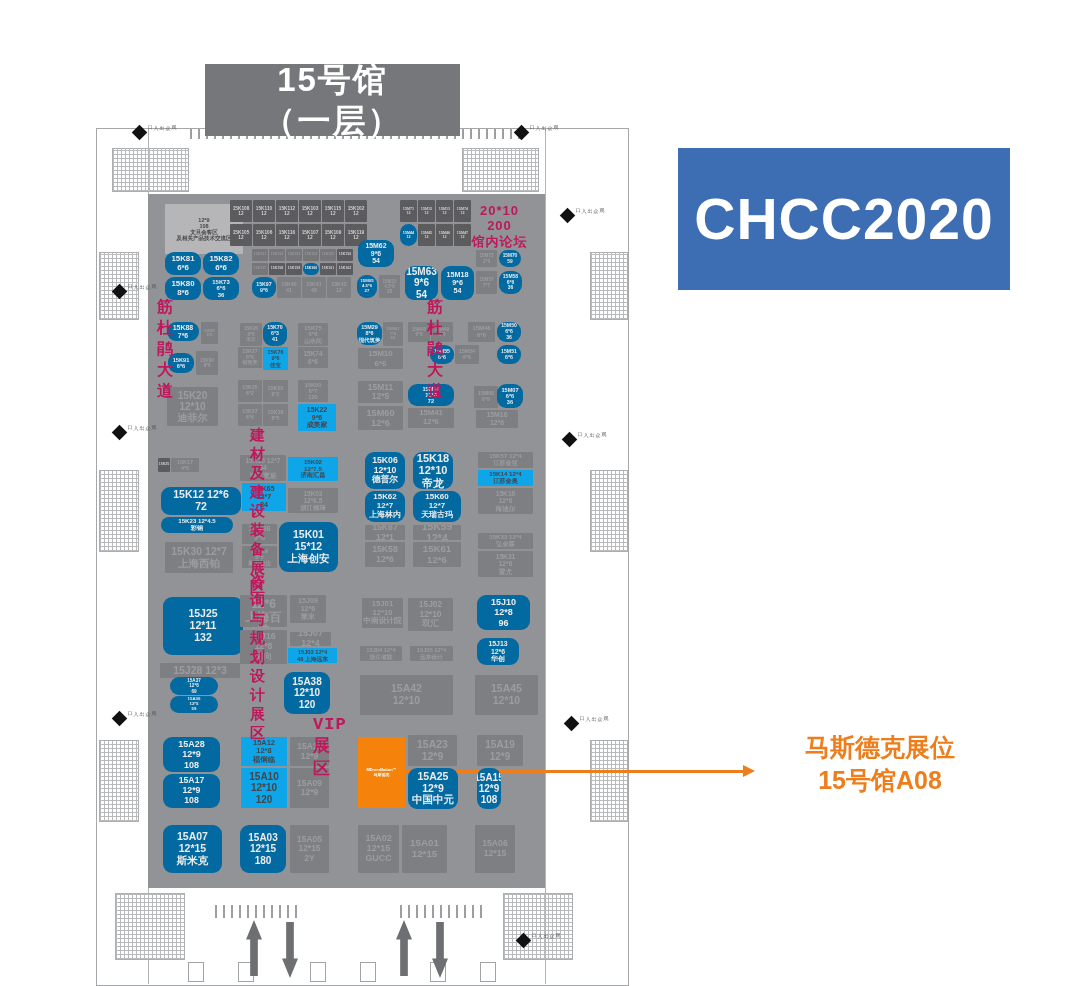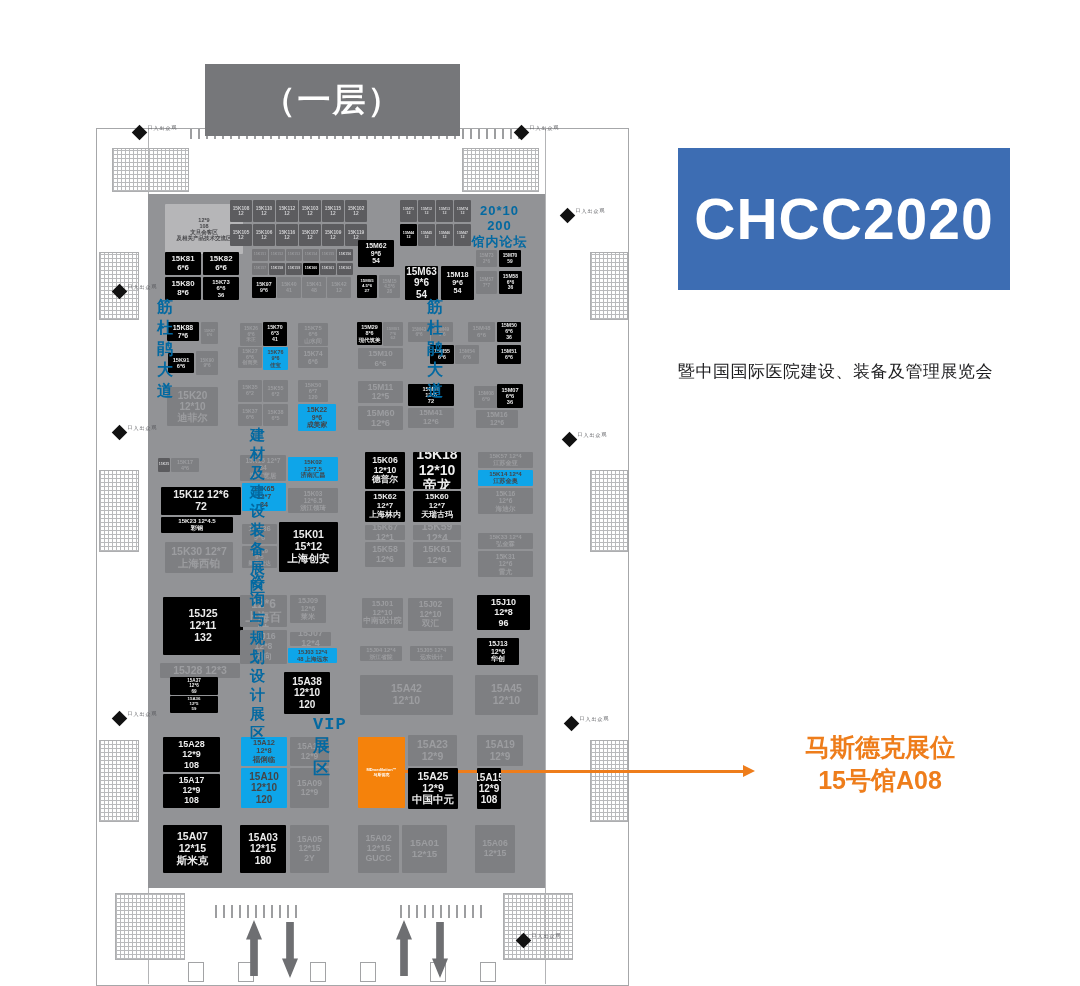--- a/index.html
+++ b/index.html
@@ -17,29 +17,29 @@
   .notch{border:1px solid #a2a3a5;background:#fff;}
   .hall{background:#929396;}
   
   .hdrbox{background:#76777a;color:#ffffff;display:flex;flex-direction:column;
           align-items:center;justify-content:center;font-weight:bold;}
   .hdrbox div{font-size:33px;line-height:1.25;letter-spacing:2px;}
   
   .booth{position:absolute;display:flex;flex-direction:column;align-items:center;
          justify-content:center;text-align:center;overflow:hidden;font-weight:bold;
          line-height:1.12;border-radius:1px;}
-  .b-d{background:#000000;color:#ececec;}
+  .b-d{background:#0369a1;color:#ececec;border-radius:9px;}
   .b-f{background:#7e7f82;color:#9c9da0;}
   .b-w{background:#0ea5e9;color:#454548;}
   .b-l{background:#b6b6b8;color:#47474a;}
   .b-o{background:#f5820b;color:#ffffff;}
   .b-t{background:#5c5c5f;color:#cfcfd1;}
   .b-u{background:#77777a;color:#97989b;}
   
-  .zone{position:absolute;color:#0369a1;font-weight:bold;white-space:pre-line;}
+  .zone{position:absolute;color:#be185d;font-weight:bold;white-space:pre-line;}
   
   .dia{position:absolute;width:11px;height:11px;background:#111;transform:rotate(45deg);}
   .dialab{position:absolute;writing-mode:vertical-rl;font-size:5px;color:#55565a;letter-spacing:1px;}
   
   .garrow{position:absolute;width:16px;height:56px;background:#6e6f72;}
   .garrow.up{clip-path:polygon(50% 0,100% 35%,74% 35%,74% 100%,26% 100%,26% 35%,0 35%);}
   .garrow.down{clip-path:polygon(50% 100%,100% 65%,74% 65%,74% 0,26% 0,26% 65%,0 65%);}
   
   .chccbox{display:flex;align-items:center;justify-content:center;color:#ffffff;
            font-weight:bold;font-size:57px;letter-spacing:1px;}
@@ -76,27 +76,27 @@
   <div class="abs notch" style="left:188px;top:962px;width:14px;height:18px;"></div>
   <div class="abs notch" style="left:238px;top:962px;width:14px;height:18px;"></div>
   <div class="abs notch" style="left:310px;top:962px;width:14px;height:18px;"></div>
   <div class="abs notch" style="left:360px;top:962px;width:14px;height:18px;"></div>
   <div class="abs notch" style="left:430px;top:962px;width:14px;height:18px;"></div>
   <div class="abs notch" style="left:480px;top:962px;width:14px;height:18px;"></div>
 
   <div class="abs hall" id="hall" style="left: 148px; top: 194px; width: 397px; height: 694px; background: rgb(146, 147, 150);"></div>
 
   <div class="abs hdrbox" style="left:205px;top:64px;width:255px;height:72px;">
+    <div>15号馆</div>
     <div>（一层）</div>
   </div>
 
   <div class="abs chccbox" id="chccbox" style="left: 678px; top: 148px; width: 332px; height: 142px; background: rgb(61, 109, 179);">
     <span>CHCC2020</span>
   </div>
-  <div class="abs title2" style="left:678px;top:360px;width:380px;">暨中国国际医院建设、装备及管理展览会</div>
 
   <div class="abs annot" id="annot" style="left: 755px; top: 731px; width: 250px; color: rgb(238, 125, 27);">
     <div>马斯德克展位</div>
     <div>15号馆A08</div>
   </div>
   <div class="abs aline" id="aline" style="left: 405px; top: 770px; width: 338px; background: rgb(238, 125, 27);"></div>
   <div class="abs ahead" id="ahead" style="left: 743px; top: 765px; border-left: 12px solid rgb(238, 125, 27);"></div>
 
   <div id="boothLayer" class="abs" style="left:0;top:0;">
       <div class="booth b-l" style="left: 165px; top: 204px; width: 78px; height: 50px; font-size: 5.5px;">
@@ -508,21 +508,21 @@
         <div>12*7</div>
         <div>上海林内</div>
       </div>
       <div class="booth b-f" style="left: 365px; top: 525px; width: 40px; height: 15px; font-size: 8.69565px;">
         <div>15K67 12*1</div>
       </div>
       <div class="booth b-f" style="left: 365px; top: 542px; width: 40px; height: 25px; font-size: 8.69565px;">
         <div>15K58</div>
         <div>12*6</div>
       </div>
-      <div class="booth b-d" style="left: 413px; top: 452px; width: 48px; height: 37px; font-size: 14px;">
+      <div class="booth b-d" style="left: 413px; top: 452px; width: 40px; height: 37px; font-size: 11px;">
         <div>15K18</div>
         <div>12*10</div>
         <div>帝龙</div>
       </div>
       <div class="booth b-d" style="left: 413px; top: 491px; width: 48px; height: 31px; font-size: 7.94872px;">
         <div>15K60</div>
         <div>12*7</div>
         <div>天瑞古玛</div>
       </div>
       <div class="booth b-f" style="left: 413px; top: 525px; width: 48px; height: 15px; font-size: 10.4348px;">

